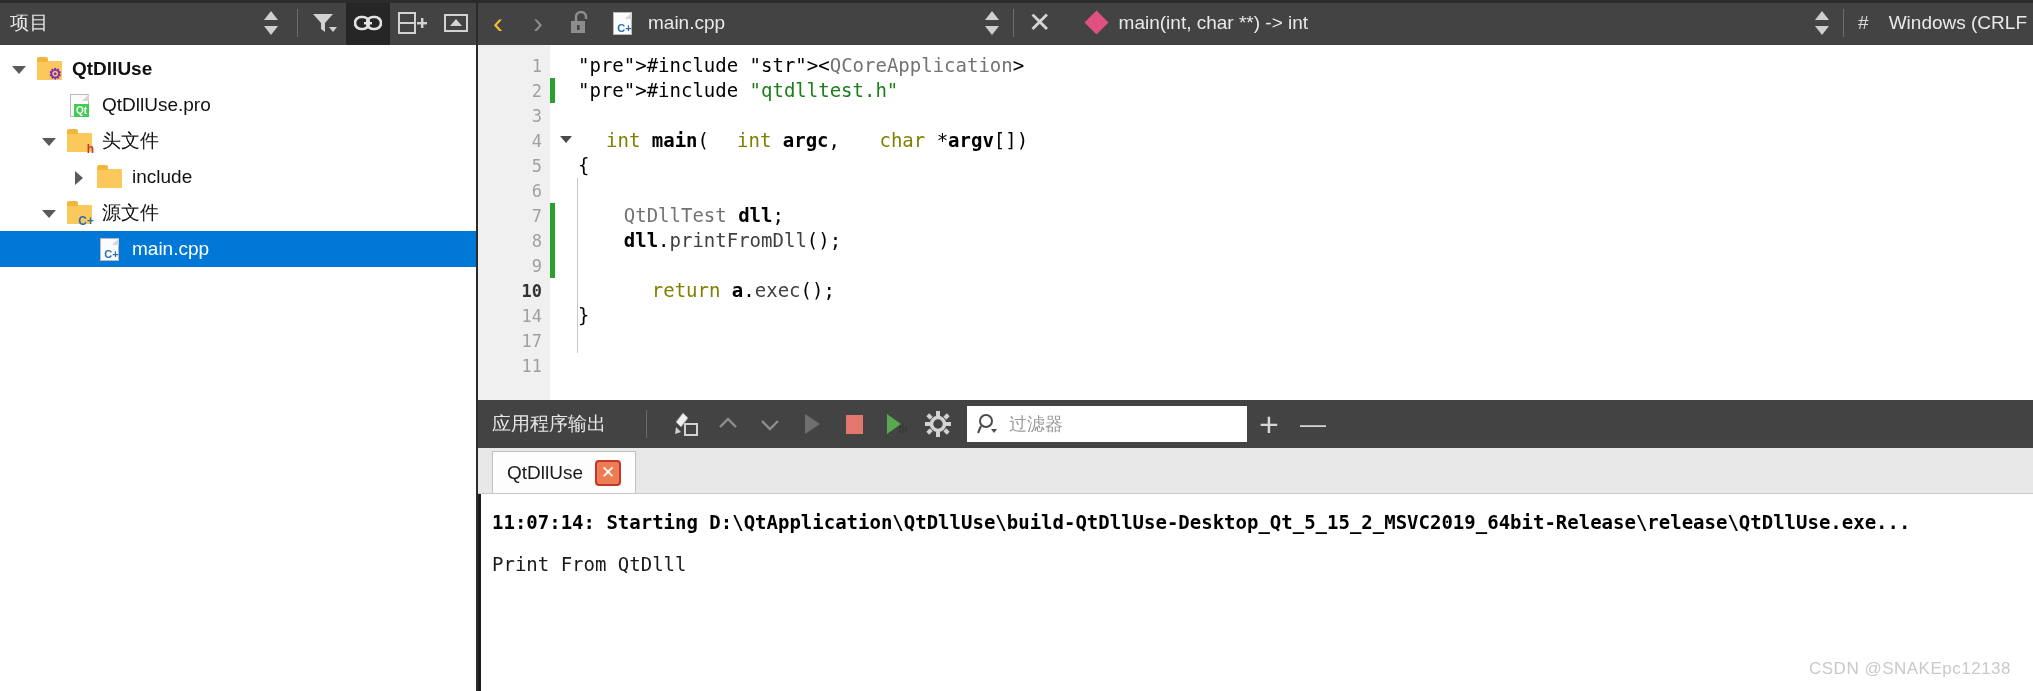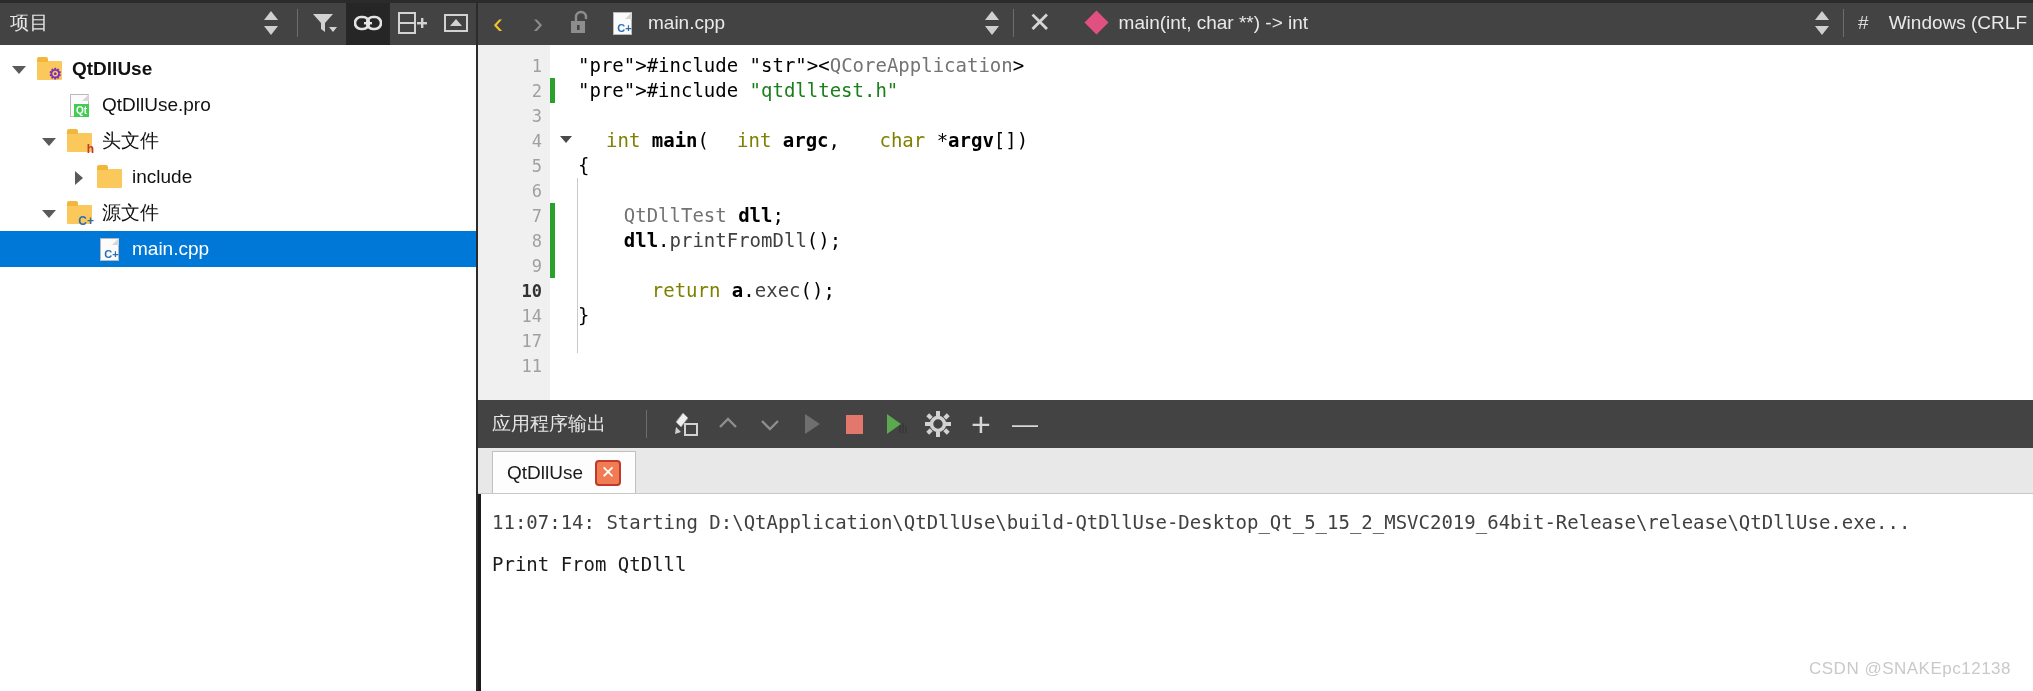--- a/index.html
+++ b/index.html
@@ -146,21 +146,21 @@
   .out-tab .lbl { font-size:19px; color:#1a1a1a; }
   .tab-x { width:26px; height:26px; background:#ef7c52; border:2px solid #c0392b;
            border-radius:4px; margin-left:12px; display:flex; align-items:center;
            justify-content:center; color:#fff; font-size:17px; line-height:1; }
 
   .console { flex:1; background:#ffffff; position:relative; padding:14px 0 0 14px;
              overflow:hidden; }
   .console-rule { position:absolute; left:0; top:0; bottom:0; width:3px;
                   background:#1c1c1c; }
   .cout { font-family:"DejaVu Sans Mono", monospace; font-size:19px;
-          line-height:28px; white-space:pre; color:#404040; font-weight:normal; }
+          line-height:28px; white-space:pre; color:#000000; font-weight:bold; }
   .cout.plain { color:#1a1a1a; font-weight:normal; }
   .cout.blue { color:#5a5adc; font-weight:bold; }
   .cout.blank { height:14px; line-height:14px; }
 
   .watermark { position:absolute; right:22px; bottom:12px; font-size:17px;
                color:#c9c9c9; letter-spacing:.5px; }
 
   
   .edge-top { position:absolute; left:0; top:0; width:2033px; height:3px;
               background:#2b2b2b; z-index:50; }
@@ -397,20 +397,28 @@
               <rect x="0" y="11" width="5" height="4"></rect>
                 <rect x="21" y="11" width="5" height="4"></rect>
               <rect x="2.5" y="3" width="4" height="5" transform="rotate(-45 4.5 5.5)"></rect>
               <rect x="19.5" y="18" width="4" height="5" transform="rotate(-45 21.5 20.5)"></rect>
               <rect x="19.5" y="3" width="4" height="5" transform="rotate(45 21.5 5.5)"></rect>
               <rect x="2.5" y="18" width="4" height="5" transform="rotate(45 4.5 20.5)"></rect>
             </g>
           </svg>
         </div>
       </div>
+      <div class="filter-box">
+        <svg width="22" height="22" viewBox="0 0 22 22">
+          <circle cx="9" cy="8" r="6" fill="none" stroke="#4a4a4a" stroke-width="2"></circle>
+          <line x1="4" y1="13" x2="1" y2="20" stroke="#4a4a4a" stroke-width="2"></line>
+          <polygon points="14,16 20,16 17,20" fill="#4a4a4a"></polygon>
+        </svg>
+        <span class="filter-ph">过滤器</span>
+      </div>
       <span class="pm">+</span>
       <span class="pm" style="font-size:26px;">—</span>
     </div>
 
     <div class="out-tabs">
       <div class="out-tab">
         <span class="lbl">QtDllUse</span>
         <span class="tab-x">✕</span>
       </div>
     </div>

